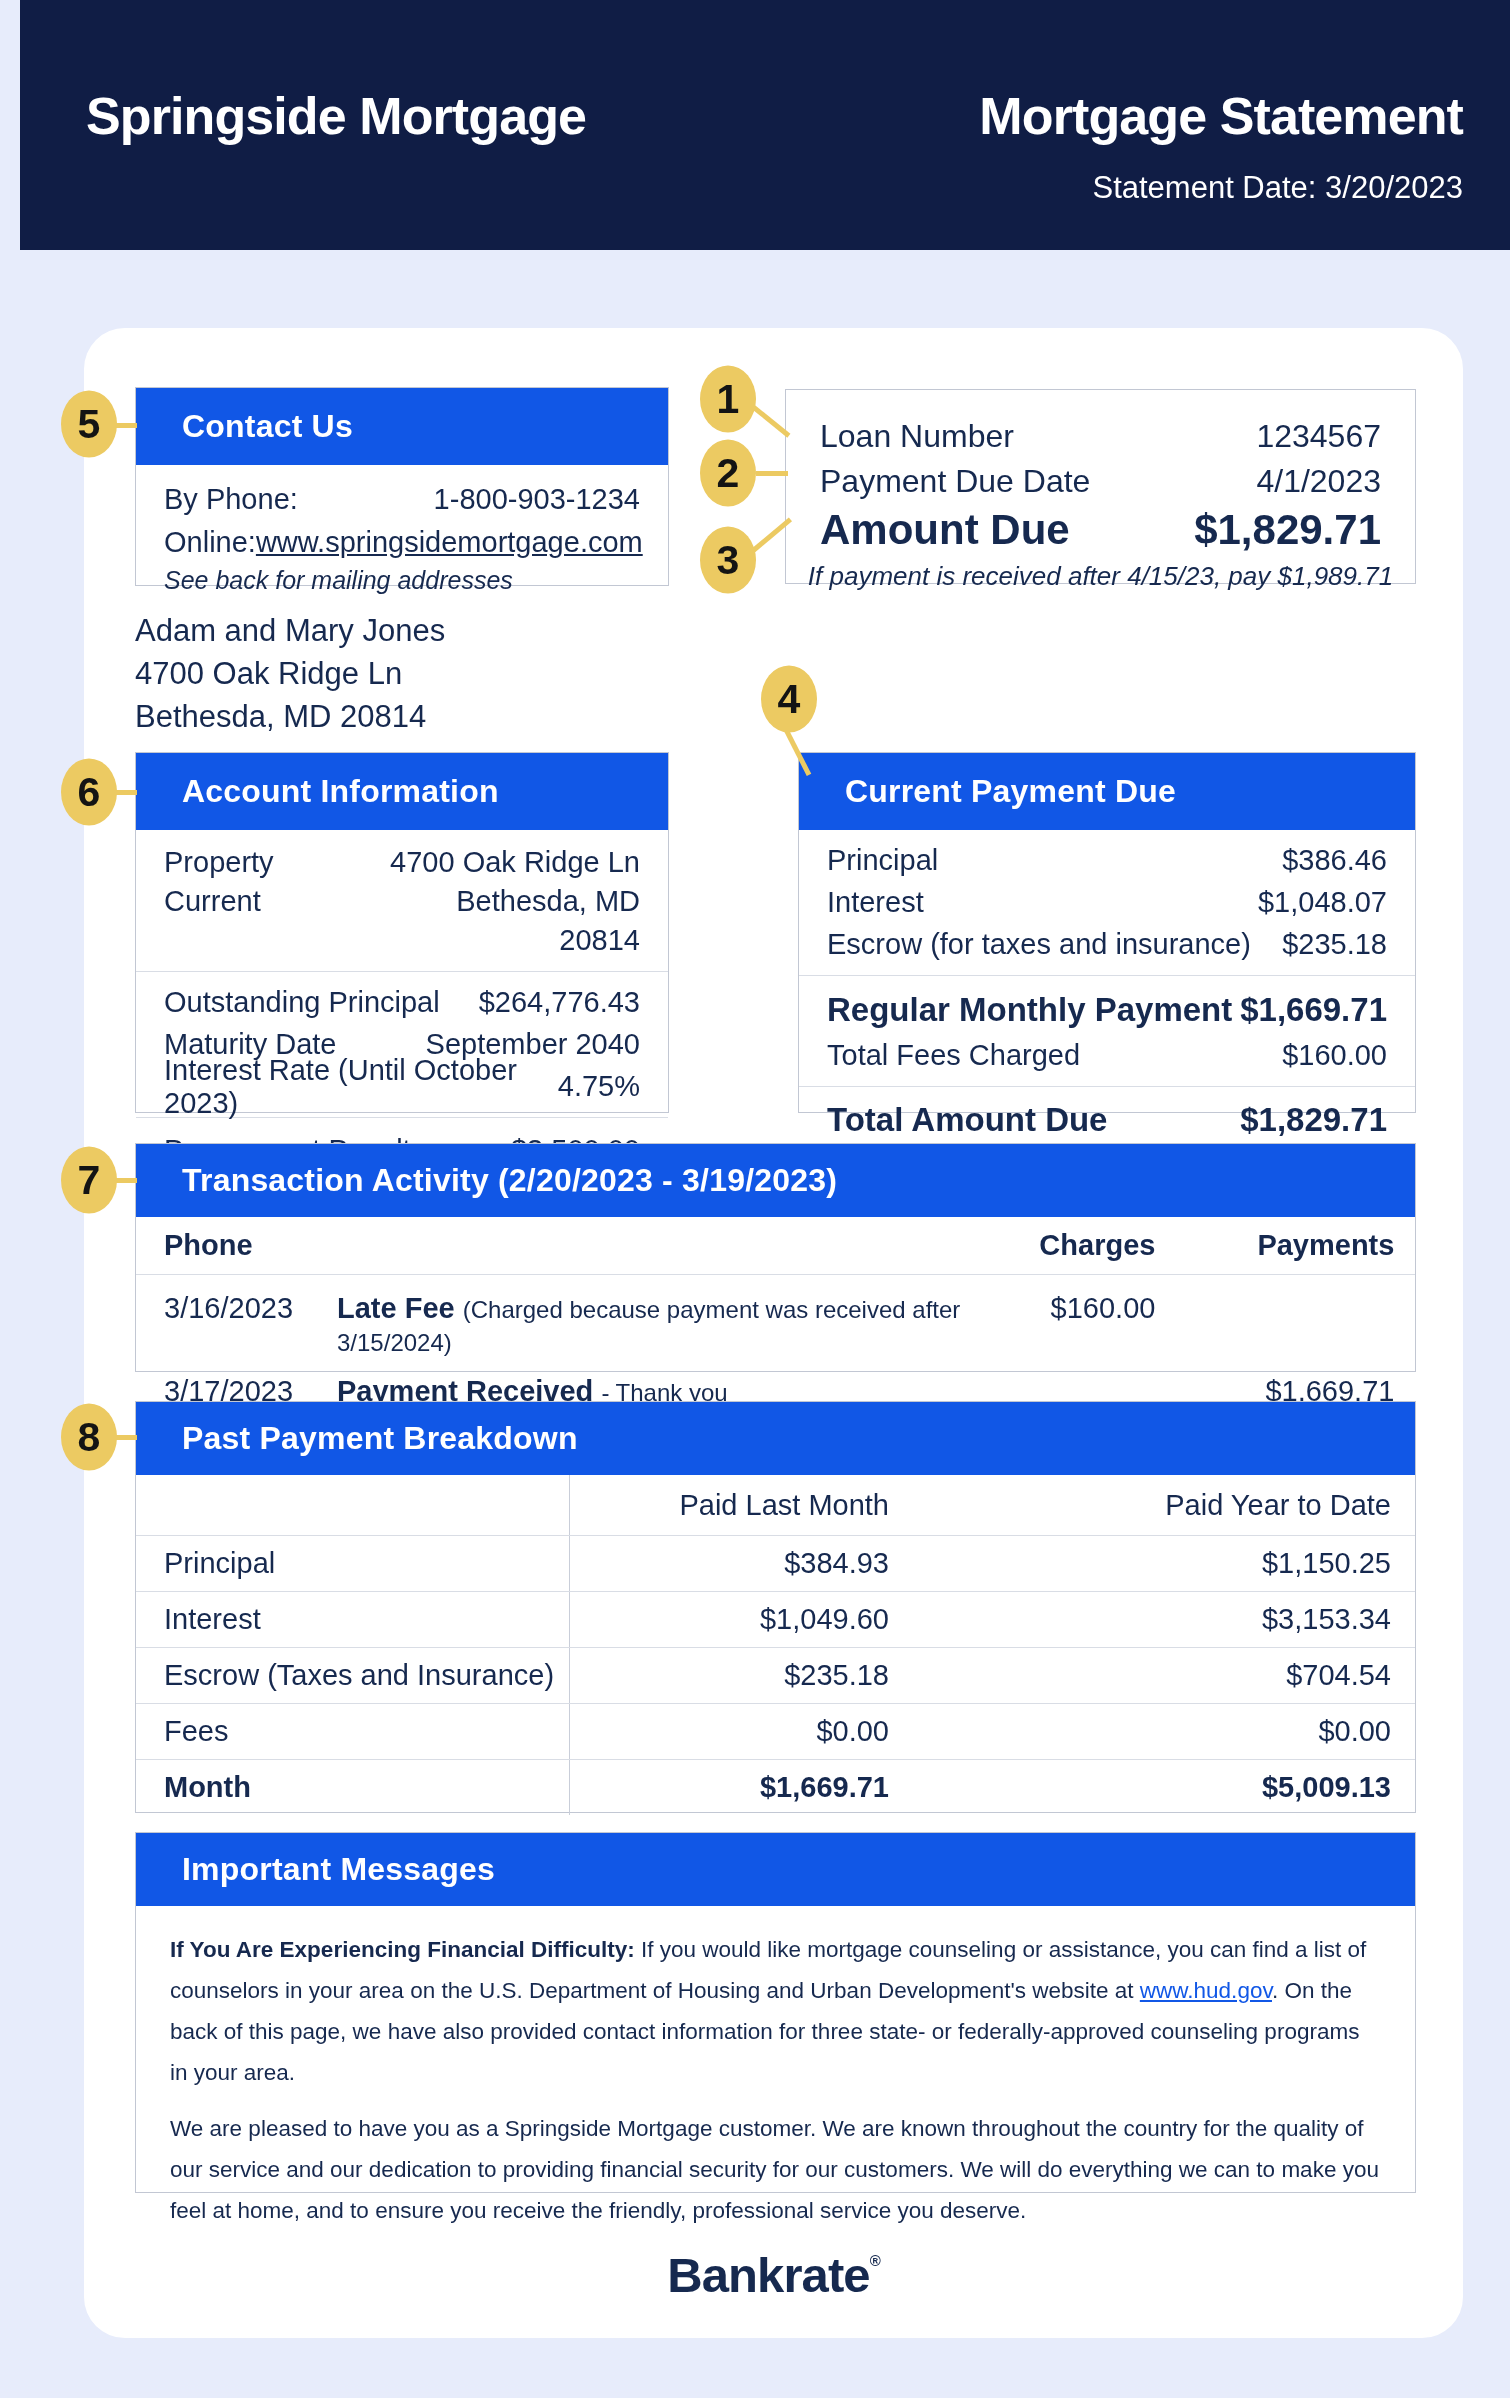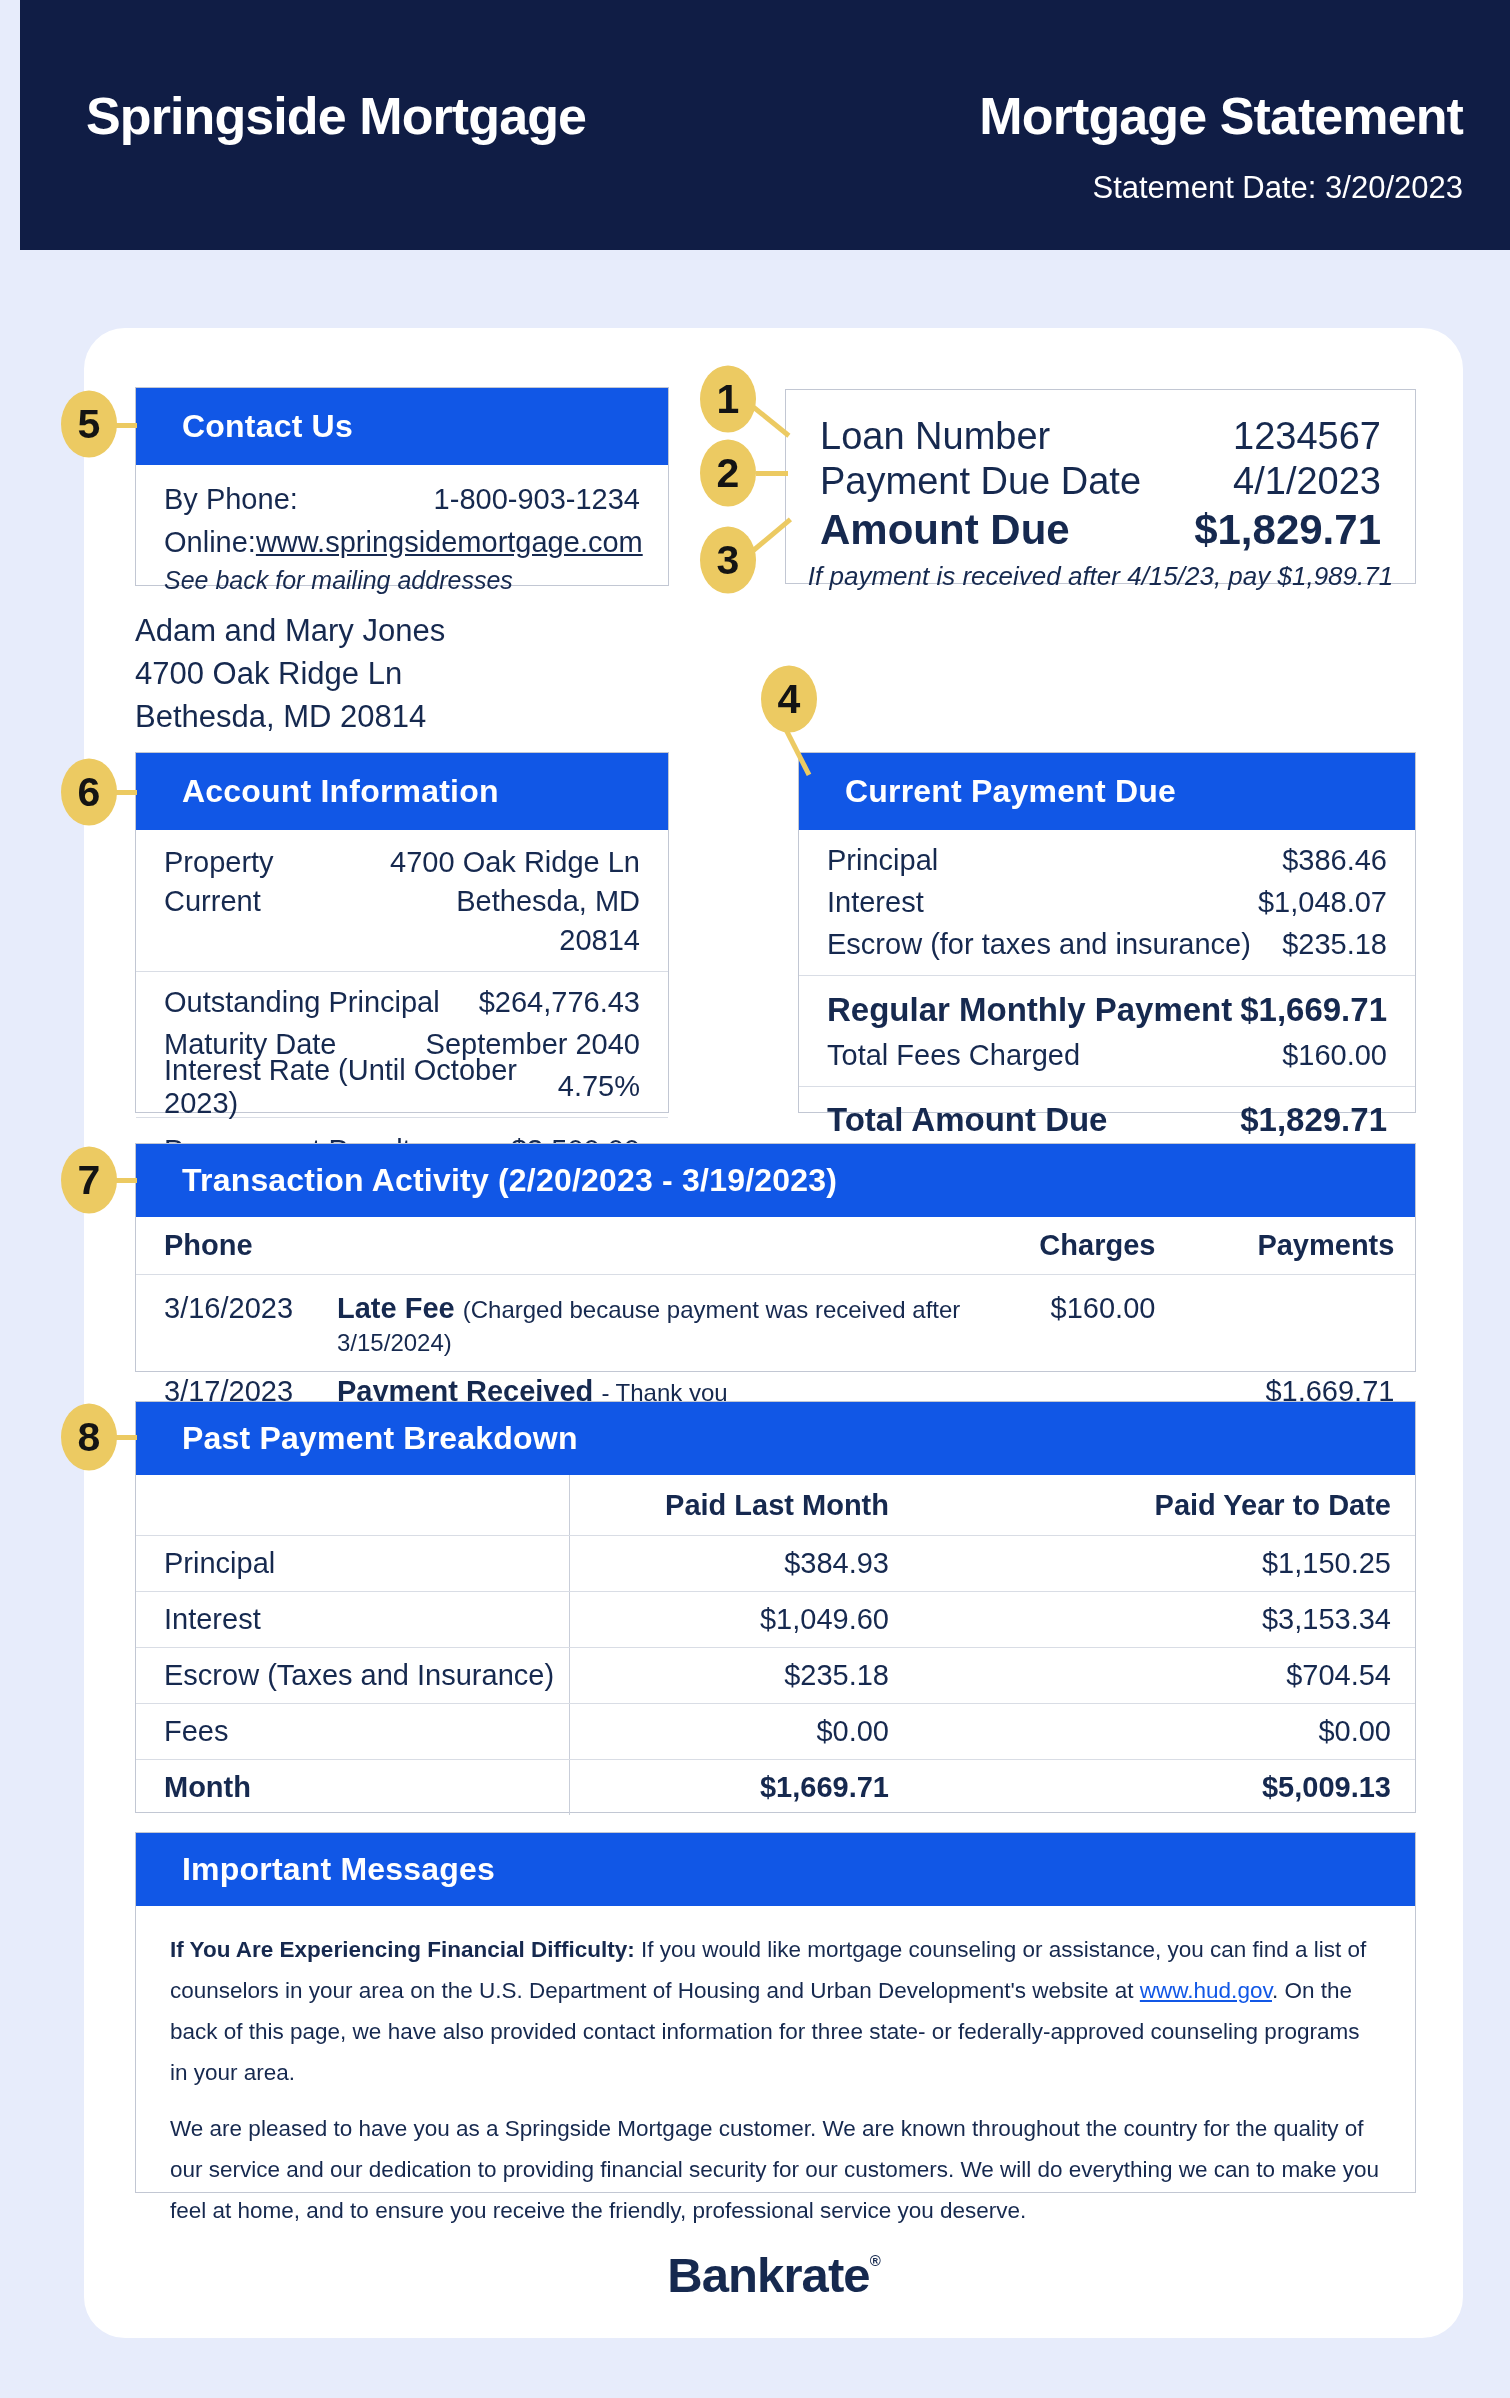--- a/index.html
+++ b/index.html
@@ -28,21 +28,21 @@
   .right { text-align:right; }
 
   
   .contact-body { padding:13px 0 0 0; }
   .crow { display:flex; justify-content:space-between; padding:0 28px; font-size:29px; height:43px; align-items:center; }
   .ulink { text-decoration:underline; color:#16294f; }
   .cnote { padding:1.9px 28px 0 28px; font-size:25px; font-style:italic; }
 
   
   .loan-body { padding:24px 0 0 0; }
-  .lrow { display:flex; justify-content:space-between; padding:0 34px; font-size:38px; height:45px; align-items:center; }
+  .lrow { display:flex; justify-content:space-between; padding:0 34px; font-size:32px; height:45px; align-items:center; }
   .lrow.big { font-size:42px; font-weight:800; height:51px; }
   .lnote { margin-top:5.6px; text-align:center; font-size:26px; font-style:italic; }
 
   
   .recipient { position:absolute; left:115px; top:609px; font-size:31px; line-height:43px; }
 
   
   .sec1 { padding:13px 0 11.2px 0; }
   .kv2 { display:flex; justify-content:space-between; align-items:flex-start; padding:0 28px; font-size:29px; line-height:39px; }
   .rows3 { padding:9.4px 0; }
@@ -53,21 +53,21 @@
   .thead-row { display:flex; height:58px; align-items:center; padding:0 20.6px 0 28px; font-size:29px; font-weight:700; border-bottom:1.9px solid #d9dde5; }
   .trow { display:flex; align-items:baseline; padding:0 20.6px 0 28px; font-size:29px; margin-top:17px; }
   .t-date { width:173px; }
   .t-desc { flex:1; font-weight:700; }
   .t-note { font-size:24px; font-weight:400; }
   .t-charge { width:159px; text-align:right; }
   .t-pay { width:239px; text-align:right; }
 
   
   .prow { display:flex; align-items:center; height:56px; border-top:1.9px solid #d9dde5; font-size:29px; }
-  .prow.head { height:60px; border-top:none; font-weight:700; }
+  .prow.head { height:60px; border-top:none; font-weight:400; }
   .p-label { width:434px; padding-left:28px; align-self:stretch; display:flex; align-items:center; border-right:1.9px solid #c9ced9; }
   .p-col2 { width:319px; text-align:right; }
   .p-col3 { flex:1; text-align:right; padding-right:24px; }
   .prow.total { font-weight:700; }
 
   
   .msg-body { padding:22.5px 34px 0 34px; font-size:22.5px; line-height:41px; }
   .msg-body p + p { margin-top:15px; }
   .blue-link { color:#1157e6; text-decoration:underline; }
 

